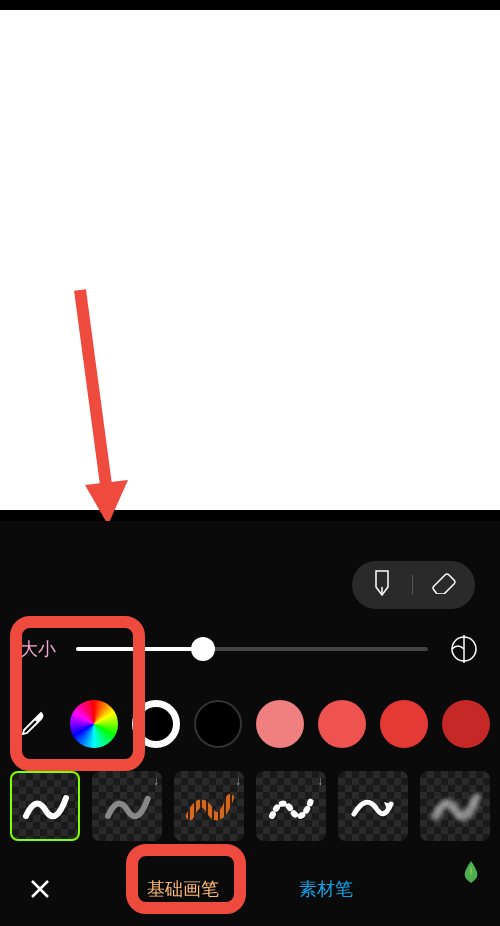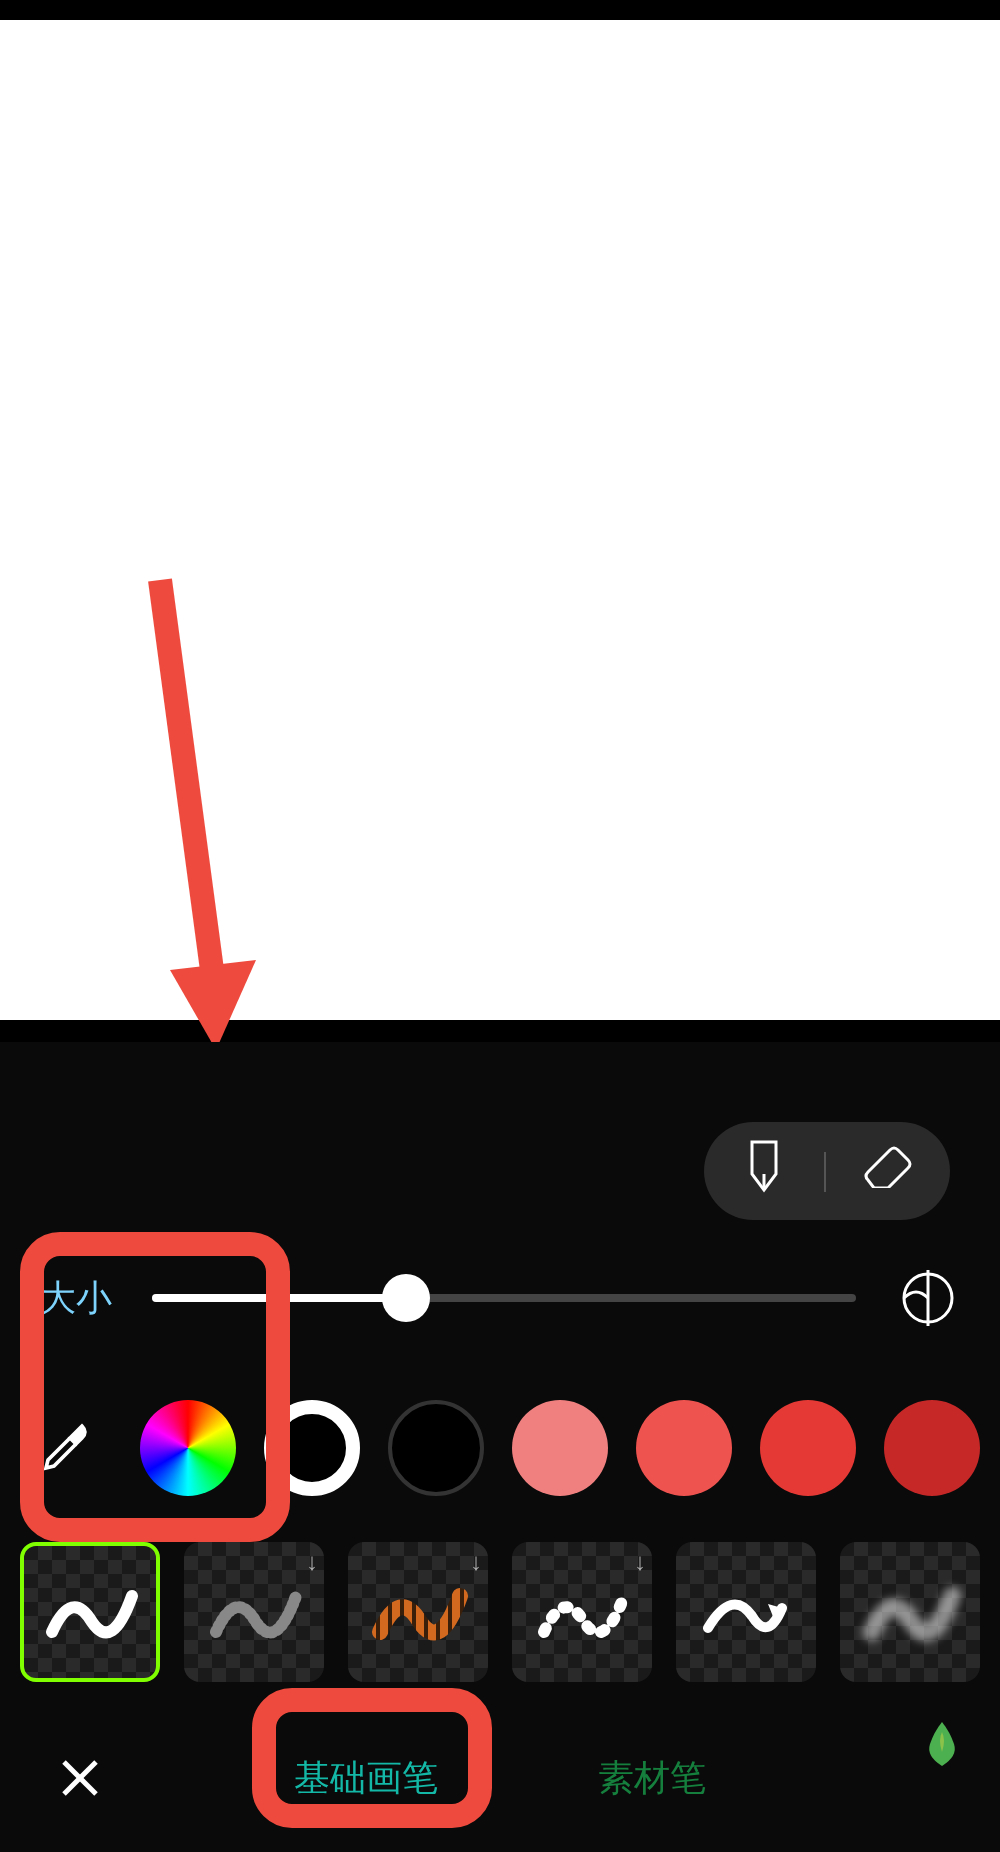--- a/index.html
+++ b/index.html
@@ -64,21 +64,21 @@
     
     .slider-section {
       height: 75px;
       display: flex;
       align-items: center;
       padding: 0 20px;
       position: relative;
     }
     
     .slider-label {
-      color: #7dd3fc;
+      color: #f9a8d4;
       font-size: 18px;
       margin-right: 20px;
       z-index: 2;
     }
     
     .slider-track {
       flex: 1;
       height: 4px;
       background: #444;
       border-radius: 2px;
@@ -204,28 +204,28 @@
     }
     
     .tabs-wrap {
       flex: 1;
       display: flex;
       justify-content: center;
       gap: 80px;
     }
     
     .tab {
-      color: #15803d;
+      color: #0ea5e9;
       font-size: 18px;
       position: relative;
       padding: 8px 0;
     }
     
     .tab.active {
-      color: #14b8a6;
+      color: #fdba74;
       text-align: center;
     }
     
     .tab.active::after {
       content: '';
       position: absolute;
       bottom: -4px;
       left: 50%;
       transform: translateX(-50%);
       width: 22px;

